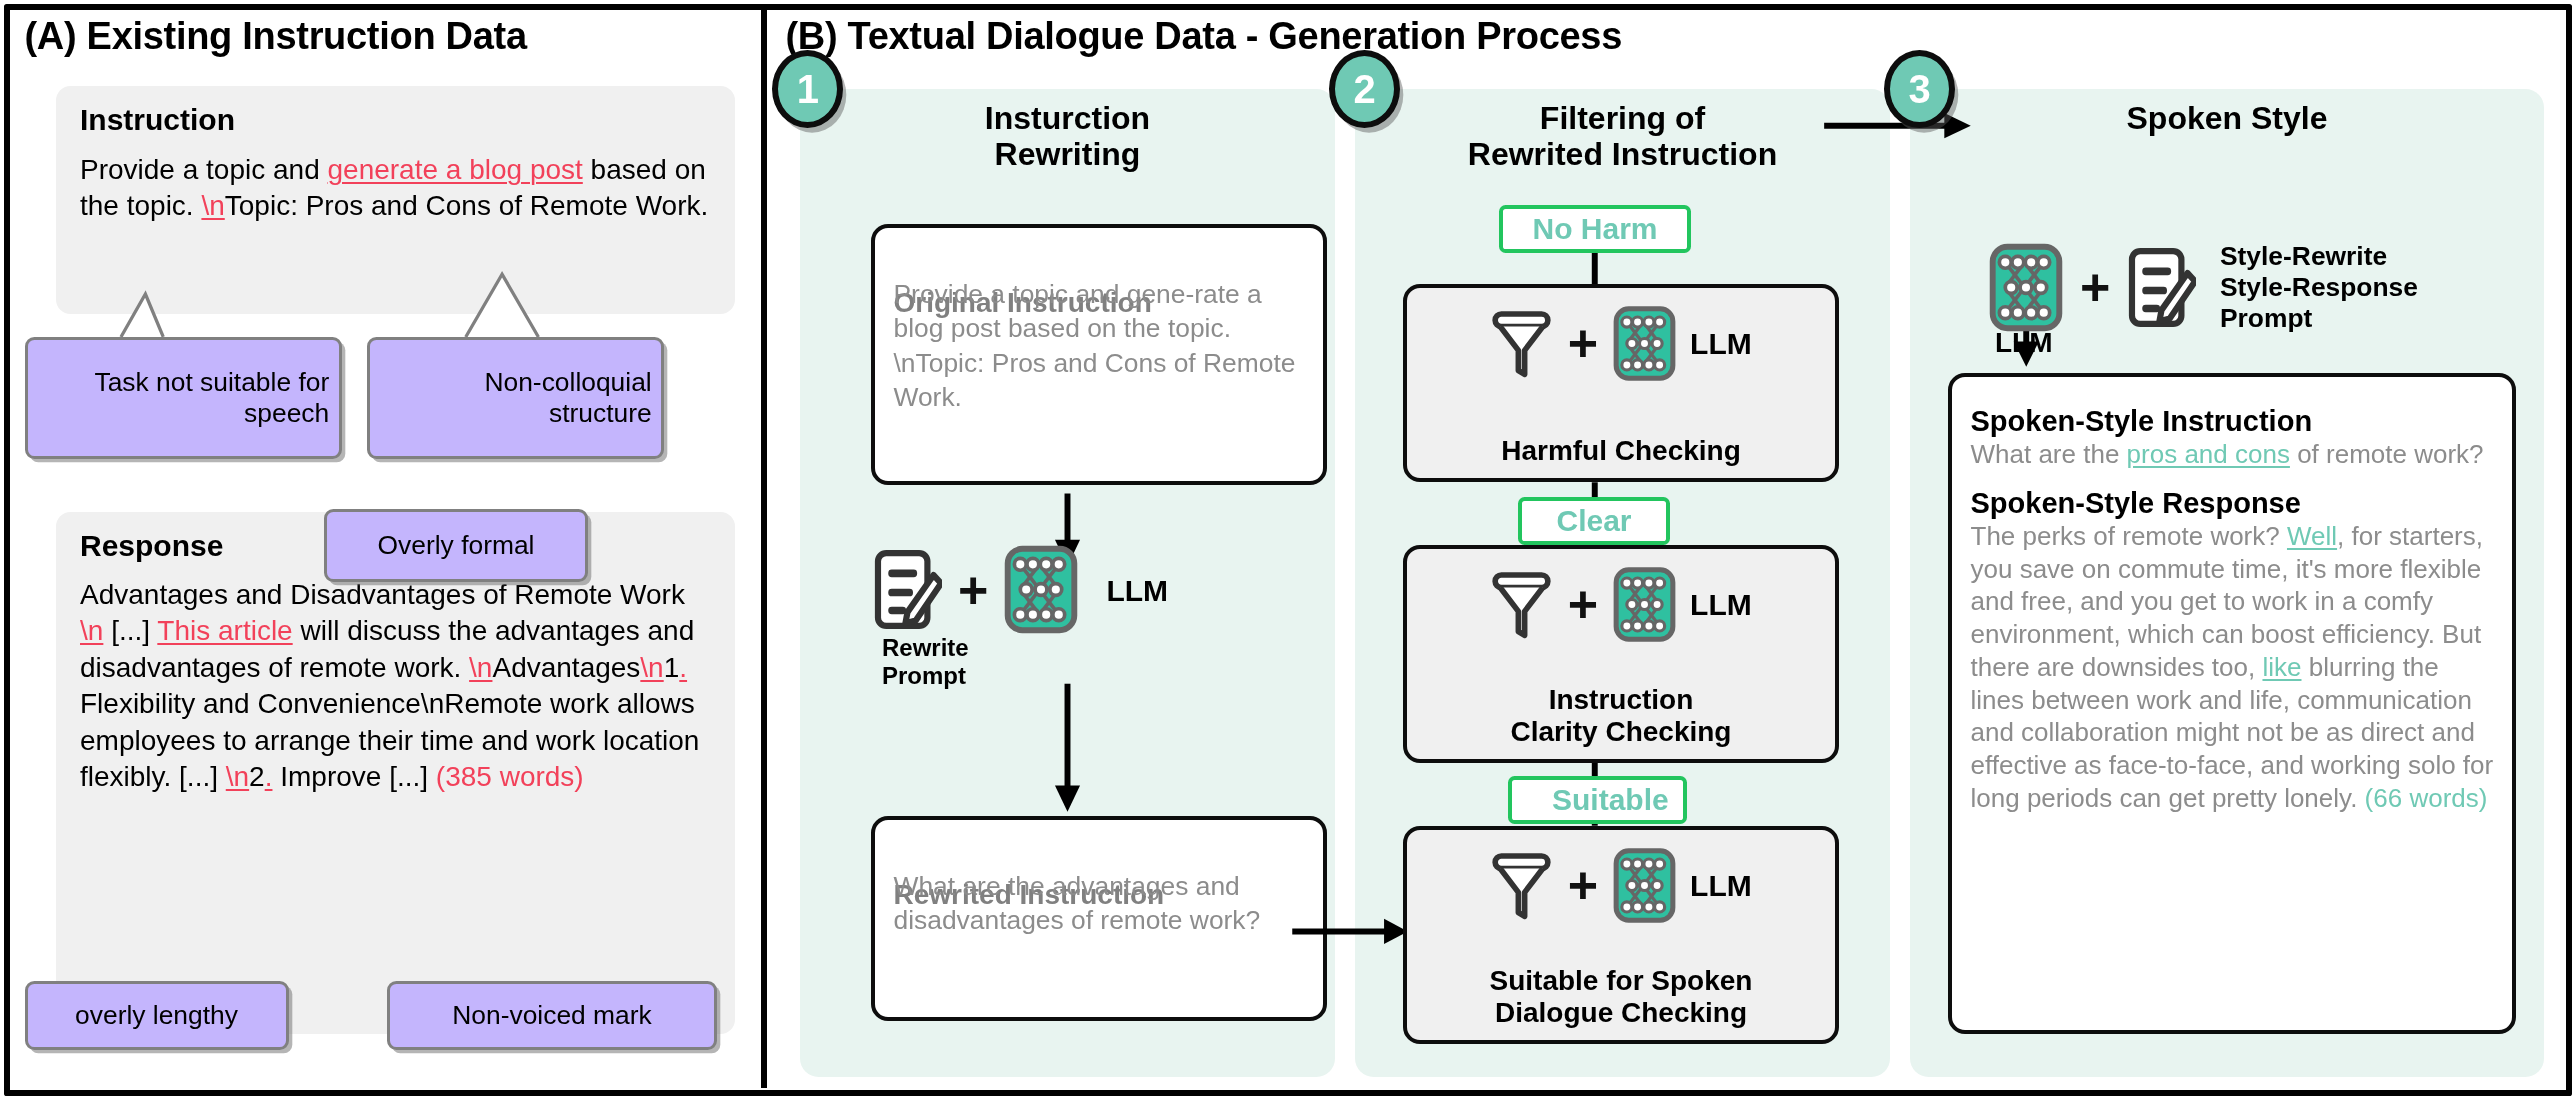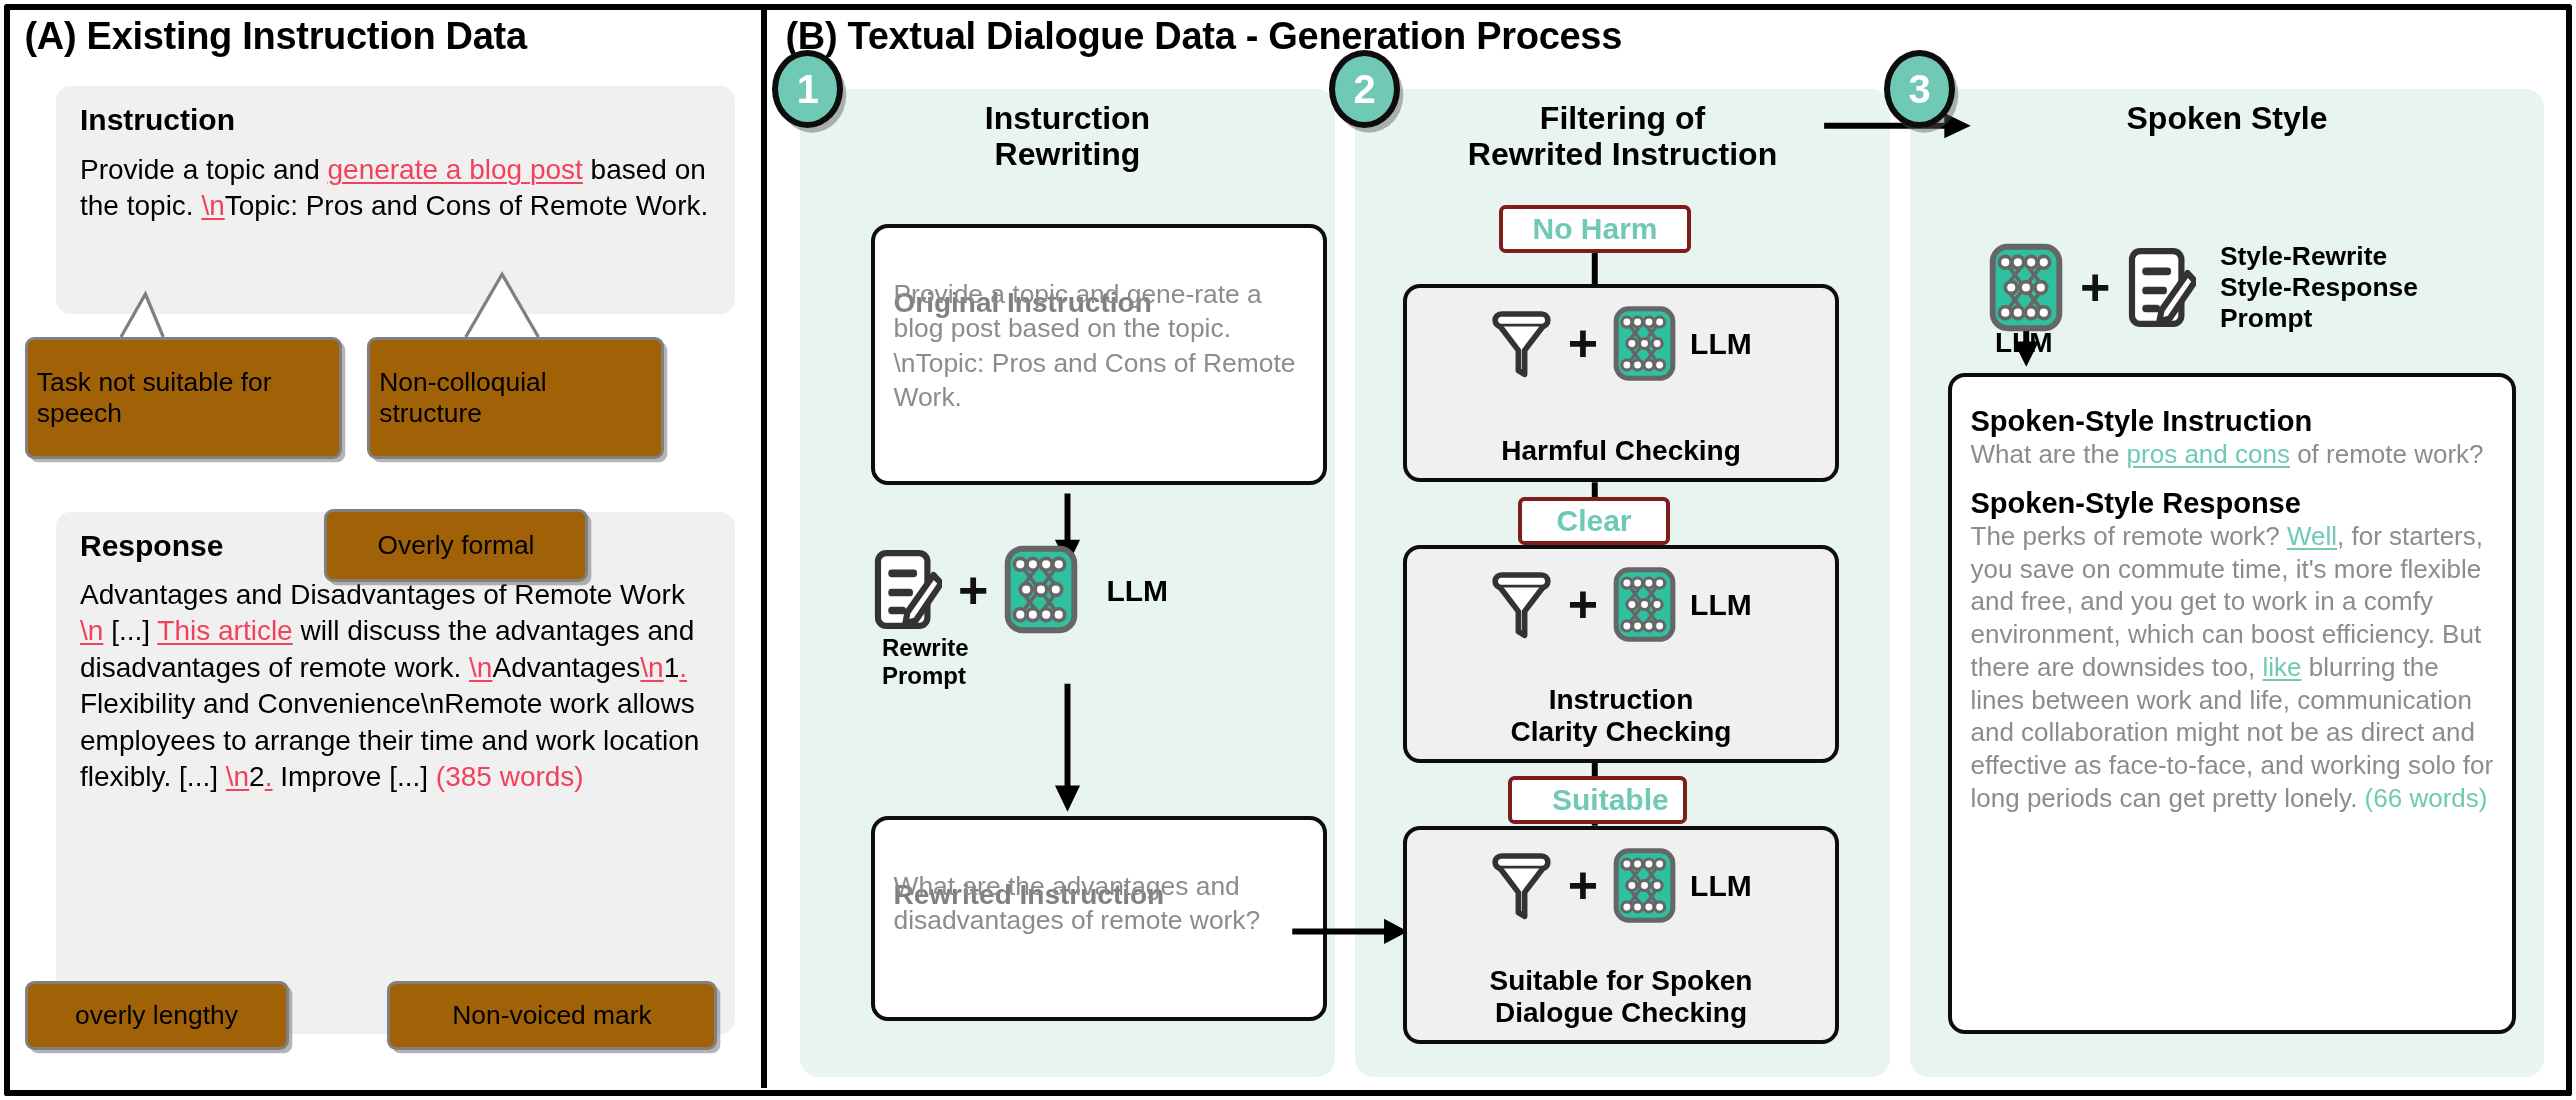--- a/index.html
+++ b/index.html
@@ -44,23 +44,23 @@
     position:absolute; left:24px; right:22.5px;
     font-size:28px; line-height:1.30; color:#000;
   }
   .card-instruction .card-body{ top:66px; }
   .card-response .card-body{ top:65px; }
   .red-u{ color:#f2415a; text-decoration:underline; text-decoration-thickness:2px; text-underline-offset:3.3px; }
   .red-plain{ color:#f2415a; }
 
   
   .bubble{
-    position:absolute; background:#a16207;
+    position:absolute; background:#c4b5fd;
     border:3.3px solid #808080; border-radius:9.3px;
-    display:flex; align-items:center; justify-content:center; text-align:left;
+    display:flex; align-items:center; justify-content:center; text-align:right;
     font-size:26.4px; color:#000; line-height:1.18;
     box-shadow:4px 4px 0 -0.7px rgba(120,120,120,0.55);
     padding:4px 9.3px;
   }
   .b-task   { left:14.5px;  top:327px; width:317px; height:122px; }
   .b-noncol { left:357px; top:327px; width:297px; height:122px; }
   .b-formal { left:314px; top:499px; width:264px; height:73px; }
   .b-lengthy{ left:14.5px;  top:971px; width:264px; height:69px; }
   .b-nonvoiced{ left:377px; top:971px; width:330px; height:69px; }
 
@@ -124,21 +124,21 @@
     position:absolute; left:0; right:0; top:17px;
     display:flex; align-items:center; justify-content:center; gap:14.5px;
   }
   .chk-label{
     position:absolute; left:9.3px; right:9.3px; bottom:10.6px;
     text-align:center; font-size:28px; font-weight:bold; color:#000; line-height:1.15;
   }
 
   .pill{
     position:absolute; background:#fff;
-    border:4px solid #7f1d1d; border-radius:6.6px;
+    border:4px solid #22c55e; border-radius:6.6px;
     color:#6fc9b4; font-size:30px; font-weight:bold;
     display:flex; align-items:center; justify-content:center;
     padding:1.3px 14.5px; white-space:nowrap;
   }
   .pill-noharm  { left:144px; top:116px;  height:48px; min-width:192px; }
   .pill-clear   { left:163px; top:408px;  height:48px; min-width:152px; }
   .pill-suitable{ left:153px; top:687px; height:48px; min-width:173px;padding-left:40px; }
 
   
   .llm-icon{ width:63px; height:77px; }

